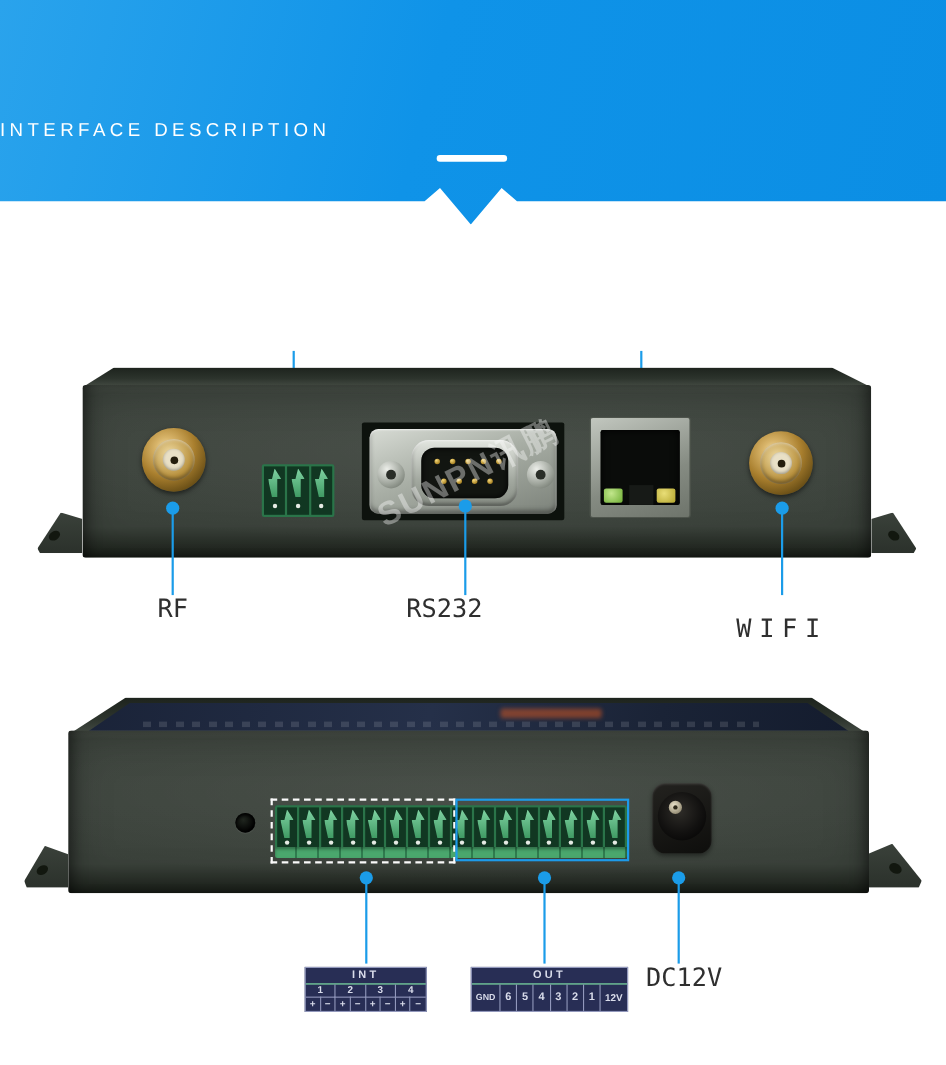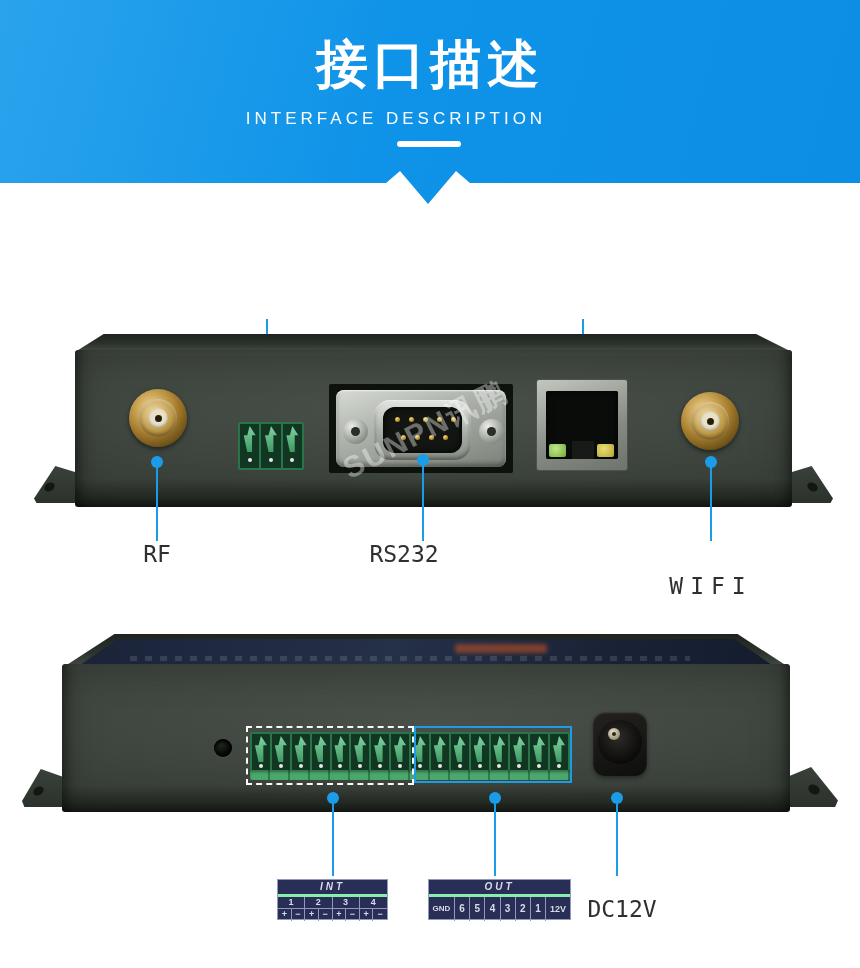--- a/index.html
+++ b/index.html
@@ -6,21 +6,21 @@
   .page{position:relative;width:860px;height:968px;background:#fff;overflow:hidden;
         font-family:"Liberation Sans",sans-serif;}
   .abs{position:absolute;}
 
   
   .banner{left:0;top:0;width:860px;height:205px;
     background:linear-gradient(105deg,#2aa3ec 0%,#0f93e8 45%,#0b8ee4 100%);
     clip-path:polygon(0 0,860px 0,860px 183px,470px 183px,456px 171px,428px 204px,400px 171px,386px 183px,0 183px);}
   .banner-title{left:0;top:32px;width:860px;text-align:center;color:#fff;
     font-size:52px;font-weight:bold;letter-spacing:5px;line-height:64px;}
-  .banner-sub{left:0;top:108px;width:792px;text-align:center;color:#fff;
+  .banner-sub{left:0;top:108px;width:792px;color:#fff;
     font-size:17px;letter-spacing:4px;line-height:22px;}
   .banner-bar{left:397px;top:141px;width:64px;height:6px;background:#fff;border-radius:3px;}
 
   
   .cline{width:2px;background:#1b9ce9;}
   .cdot{width:12px;height:12px;border-radius:50%;background:#1b9ce9;}
   .lbl{text-align:center;font-family:"DejaVu Sans Mono","Liberation Mono",monospace;
        font-size:23px;color:#2f2f2f;line-height:26px;white-space:nowrap;}
   .lbl.wide{letter-spacing:7px;}
 
@@ -97,40 +97,39 @@
   .dc-pin i{position:absolute;left:4px;top:4px;width:4px;height:4px;border-radius:50%;background:#2c2718;display:block;}
 
   
   .dashed-rect{border:2px dashed #fafafa;box-sizing:border-box;}
   .solid-rect{border:2px solid #1d9be9;box-sizing:border-box;}
 
   
   .itable{background:#282e55;border:1px solid #9298bc;color:#d9dcea;display:flex;flex-direction:column;
     box-sizing:border-box;font-family:"Liberation Sans",sans-serif;font-weight:bold;}
   .itable .hd{height:14px;line-height:14px;text-align:center;font-size:10px;letter-spacing:3px;
-    border-bottom:3px solid #86efac;font-style:italic;}
+    border-bottom:1px solid #86efac;}
   .grid4{display:grid;grid-template-columns:repeat(4,1fr);height:11px;}
   .grid4 span{font-size:9px;line-height:11px;text-align:center;border-right:1px solid #9298bc;
     border-bottom:1px solid #9298bc;}
   .grid4 span:last-child{border-right:none;}
   .grid8{display:grid;grid-template-columns:repeat(8,1fr);flex:1;}
   .grid8 span{font-size:9px;line-height:13px;text-align:center;border-right:1px solid #9298bc;}
   .grid8 span:last-child{border-right:none;}
   .gridout{display:grid;grid-template-columns:26px repeat(6,1fr) 24px;flex:1;}
   .gridout span{font-size:10px;line-height:24px;text-align:center;border-right:1px solid #9298bc;}
   .gridout span:first-child{font-size:8px;}
   .gridout span:last-child{border-right:none;font-size:9px;}
 </style>
 </head>
 <body>
 
 <div class="page">
 
   <div class="abs banner">
-    <div class="abs banner-title">接口描述</div>
     <div class="abs banner-sub">INTERFACE DESCRIPTION</div>
     <div class="abs banner-bar"></div>
   </div>
 
   <div class="abs cline" style="left:266px;top:319px;height:85px;"></div>
   <div class="abs cdot" style="left:262px;top:402px;"></div>
 
   <div class="abs cline" style="left:582px;top:319px;height:85px;"></div>
   <div class="abs cdot" style="left:577px;top:403px;"></div>
 
@@ -199,21 +198,21 @@
   <div class="abs cdot" style="left:151px;top:456px;"></div>
   <div class="abs cline" style="left:156px;top:467px;height:74px;"></div>
   <div class="abs lbl" style="left:97px;top:541px;width:120px;">RF</div>
 
   <div class="abs cdot" style="left:417px;top:454px;"></div>
   <div class="abs cline" style="left:422px;top:465px;height:76px;"></div>
   <div class="abs lbl" style="left:334px;top:541px;width:140px;">RS232</div>
 
   <div class="abs cdot" style="left:705px;top:456px;"></div>
   <div class="abs cline" style="left:710px;top:467px;height:74px;"></div>
-  <div class="abs lbl wide" style="left:641px;top:573px;width:140px;text-align:center;">WIFI</div>
+  <div class="abs lbl wide" style="left:641px;top:559px;width:140px;text-align:center;">WIFI</div>
 
   <div class="abs topface" style="left:62px;top:634px;width:728px;height:34px;clip-path:polygon(7.2% 0,92.8% 0,100% 100%,0 100%);"></div>
   <div class="abs navy" style="left:80px;top:639px;width:692px;height:26px;clip-path:polygon(5.5% 0,94.5% 0,100% 100%,0 100%);"></div>
   <div class="abs navy-logo" style="left:455px;top:644px;width:92px;height:9px;"></div>
   <div class="abs navy-ticks" style="left:130px;top:656px;width:560px;height:5px;"></div>
   <div class="abs face" style="left:62px;top:664px;width:728px;height:148px;"></div>
 
   <div class="abs ear" style="left:22px;top:769px;width:40px;height:38px;clip-path:polygon(0 84%,47% 0,100% 20%,100% 100%,6% 100%);"></div>
   <div class="abs earhole" style="left:33px;top:787px;width:11px;height:8px;transform:rotate(-30deg);"></div>
   <div class="abs ear" style="left:790px;top:767px;width:48px;height:40px;clip-path:polygon(0 22%,44% 0,100% 84%,94% 100%,0 100%);"></div>
@@ -334,15 +333,15 @@
       <span>6</span>
       <span>5</span>
       <span>4</span>
       <span>3</span>
       <span>2</span>
       <span>1</span>
       <span>12V</span>
     </div>
   </div>
 
-  <div class="abs lbl" style="left:562px;top:876px;width:120px;margin-top:20px;">DC12V</div>
+  <div class="abs lbl" style="left:562px;top:876px;width:120px;">DC12V</div>
 
 </div>
 
 </body></html>

